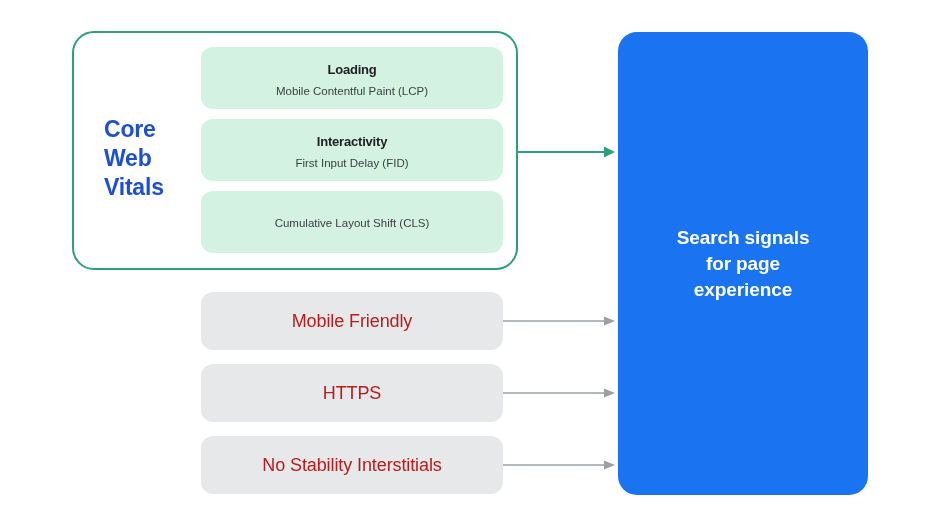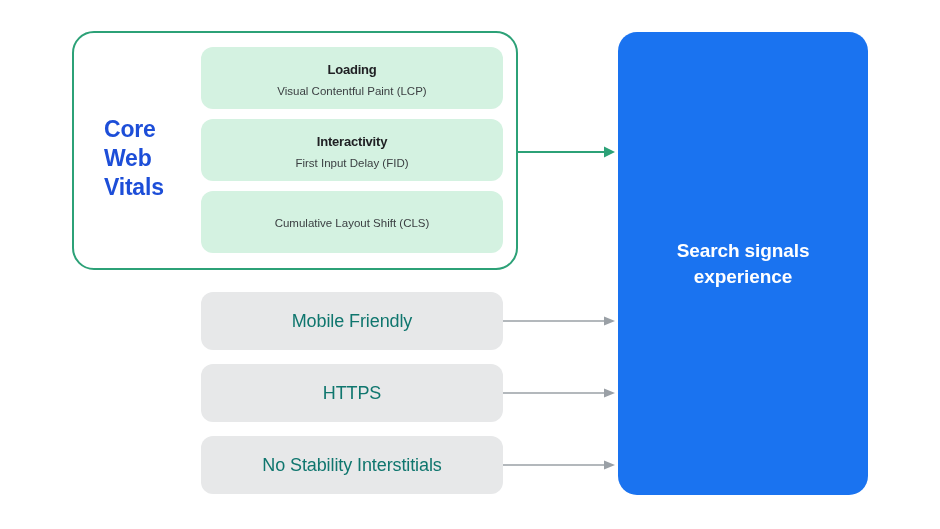--- a/index.html
+++ b/index.html
@@ -93,21 +93,21 @@
     justify-content: center;
     box-sizing: border-box;
   }
   .signal-box.s1 { top: 292px; }
   .signal-box.s2 { top: 364px; }
   .signal-box.s3 { top: 436px; }
 
   .signal-label {
     font-size: 18px;
     font-weight: normal;
-    color: #0f766e;
+    color: #b91c1c;
     letter-spacing: -0.1px;
   }
 
   
   .search-panel {
     position: absolute;
     left: 618px;
     top: 32px;
     width: 250px;
     height: 463px;
@@ -149,21 +149,21 @@
     <div class="cwv-label">
       <span>Core</span>
       <span>Web</span>
       <span>Vitals</span>
     </div>
 
   </div>
 
   <div class="metric-card c1">
     <div class="metric-title">Loading</div>
-    <div class="metric-sub">Visual Contentful Paint (LCP)</div>
+    <div class="metric-sub">Mobile Contentful Paint (LCP)</div>
   </div>
 
   <div class="metric-card c2">
     <div class="metric-title">Interactivity</div>
     <div class="metric-sub">First Input Delay (FID)</div>
   </div>
 
   <div class="metric-card c3">
     <div class="metric-sub">Cumulative Layout Shift (CLS)</div>
   </div>
@@ -204,17 +204,18 @@
   <div class="arrow grey3">
     <svg width="113" height="14" viewBox="0 0 113 14" xmlns="http://www.w3.org/2000/svg">
       <line x1="0" y1="7" x2="103" y2="7" stroke="#9AA0A6" stroke-width="1.6"></line>
       <polygon points="101,2.5 112,7 101,11.5" fill="#9AA0A6"></polygon>
     </svg>
   </div>
 
   <div class="search-panel">
     <div class="search-panel-text">
       <span>Search signals</span>
+      <span>for page</span>
       <span>experience</span>
     </div>
   </div>
 
 </div>
 
 </body></html>

